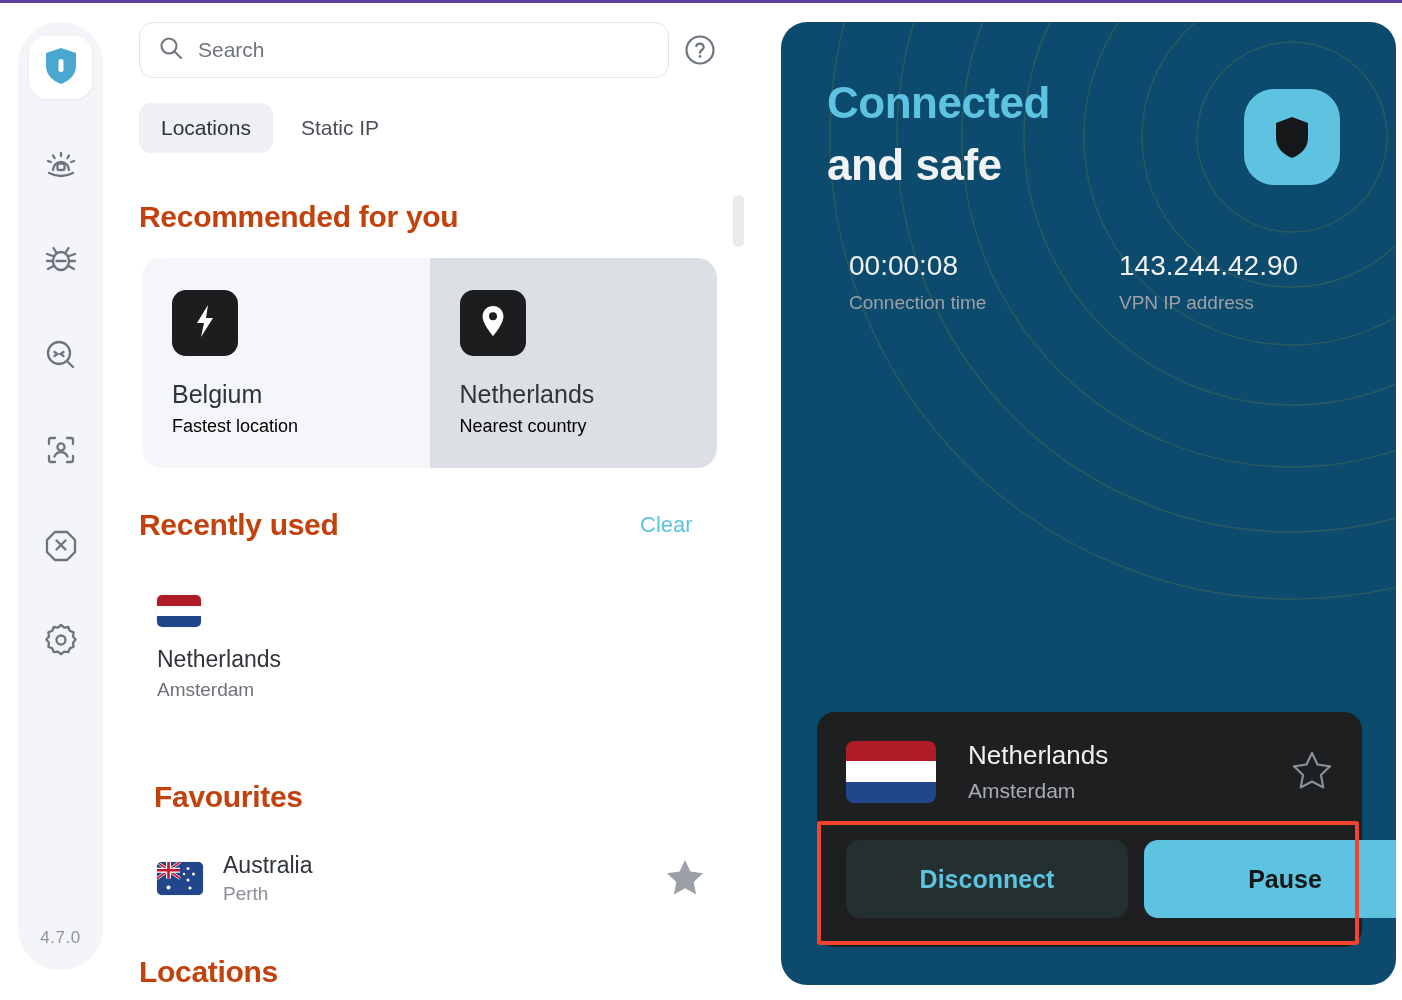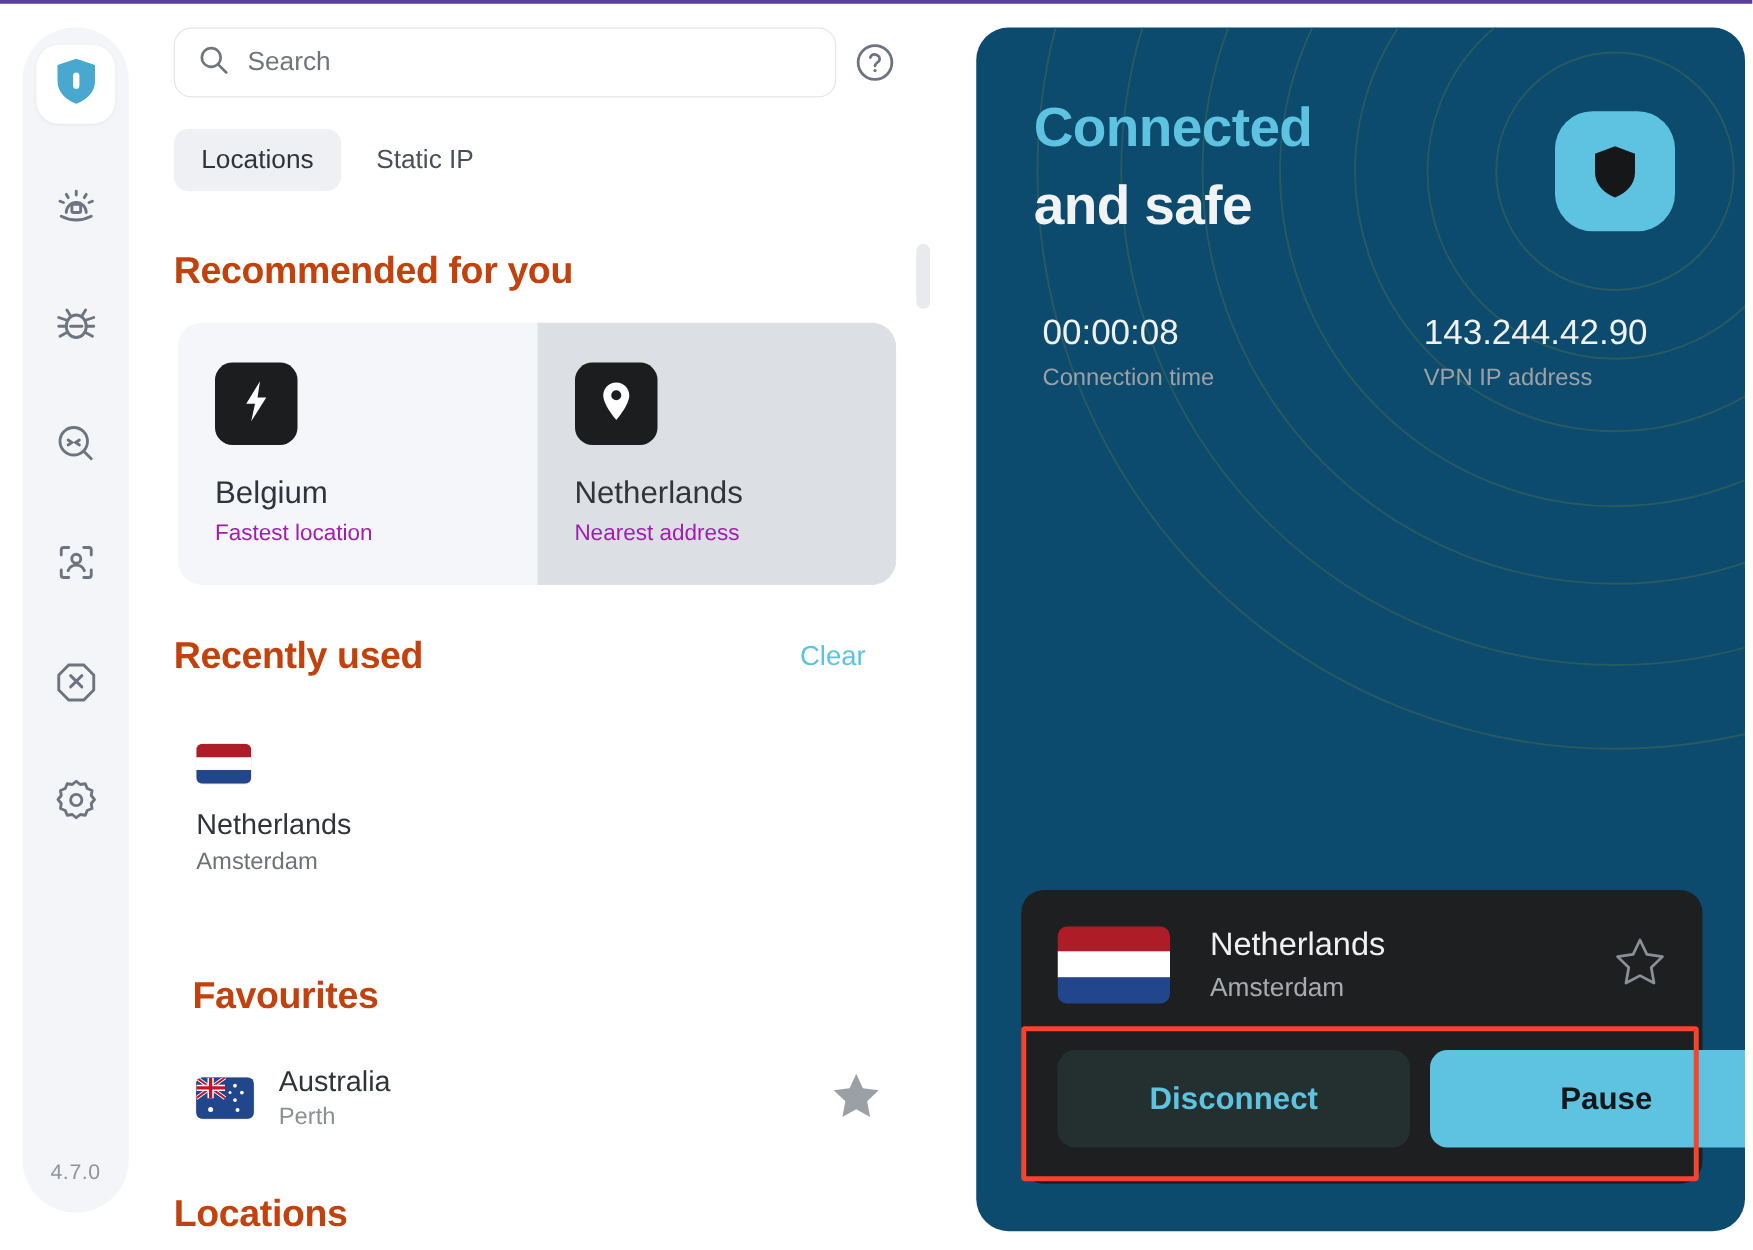--- a/index.html
+++ b/index.html
@@ -117,21 +117,21 @@
     background: #1b1d1f;
     border-radius: 14px;
     display: flex; align-items: center; justify-content: center;
   }
   .rec-name {
     margin-top: 24px;
     font-size: 25px; color: #30353b;
   }
   .rec-sub {
     margin-top: 7px;
-    font-size: 18px; color: #a21caf;
+    font-size: 18px; color: #000000;
   }
 
   .sec-recent { position: absolute; top: 508px; left: 0; }
   .clear-link {
     position: absolute; top: 512px; left: 501px;
     font-size: 22px; color: #5cc2e3;
     cursor: pointer;
   }
 
   .recent-item {
@@ -200,22 +200,22 @@
     display: flex; align-items: center; justify-content: center;
   }
   .status {
     position: absolute; top: 50px; left: 46px;
     font-size: 44px; font-weight: bold; line-height: 1.42;
     letter-spacing: -0.5px;
   }
   .status .s1 { color: #5ec3e0; display: block; }
   .status .s2 { color: #f2f3f4; display: block; }
 
-  .stat-time { position: absolute; top: 228px; left: 53px; }
-  .stat-ip   { position: absolute; top: 228px; left: 358px; }
+  .stat-time { position: absolute; top: 228px; left: 68px; }
+  .stat-ip   { position: absolute; top: 228px; left: 338px; }
   .stat-val  { font-size: 28px; color: #f0f1f2; white-space: nowrap; }
   .stat-lbl  { margin-top: 10px; font-size: 19px; color: #9da1a5; }
 
   .loc-card {
     position: absolute; top: 690px; left: 36px;
     width: 545px; height: 235px;
     background: #1e1f21;
     border-radius: 18px;
   }
   .loc-head {
@@ -394,21 +394,21 @@
       <div class="rec-card hover">
         <div class="rec-tile">
           <span>
             <svg width="26" height="34" viewBox="0 0 26 34">
               <path d="M13 2 C7.2 2 2.6 6.6 2.6 12.4 C2.6 20 13 32 13 32 C13 32 23.4 20 23.4 12.4 C23.4 6.6 18.8 2 13 2 Z" fill="#ffffff"></path>
               <circle cx="13" cy="12.2" r="4" fill="#1b1d1f"></circle>
             </svg>
           </span>
         </div>
         <div class="rec-name">Netherlands</div>
-        <div class="rec-sub">Nearest address</div>
+        <div class="rec-sub">Nearest country</div>
       </div>
     </div>
 
     <div class="section-title sec-recent">Recently used</div>
     <div class="clear-link">Clear</div>
 
     <div class="recent-item">
       <div class="flag-nl-sm">
         <i class="f-red"></i>
           <i class="f-white"></i>

